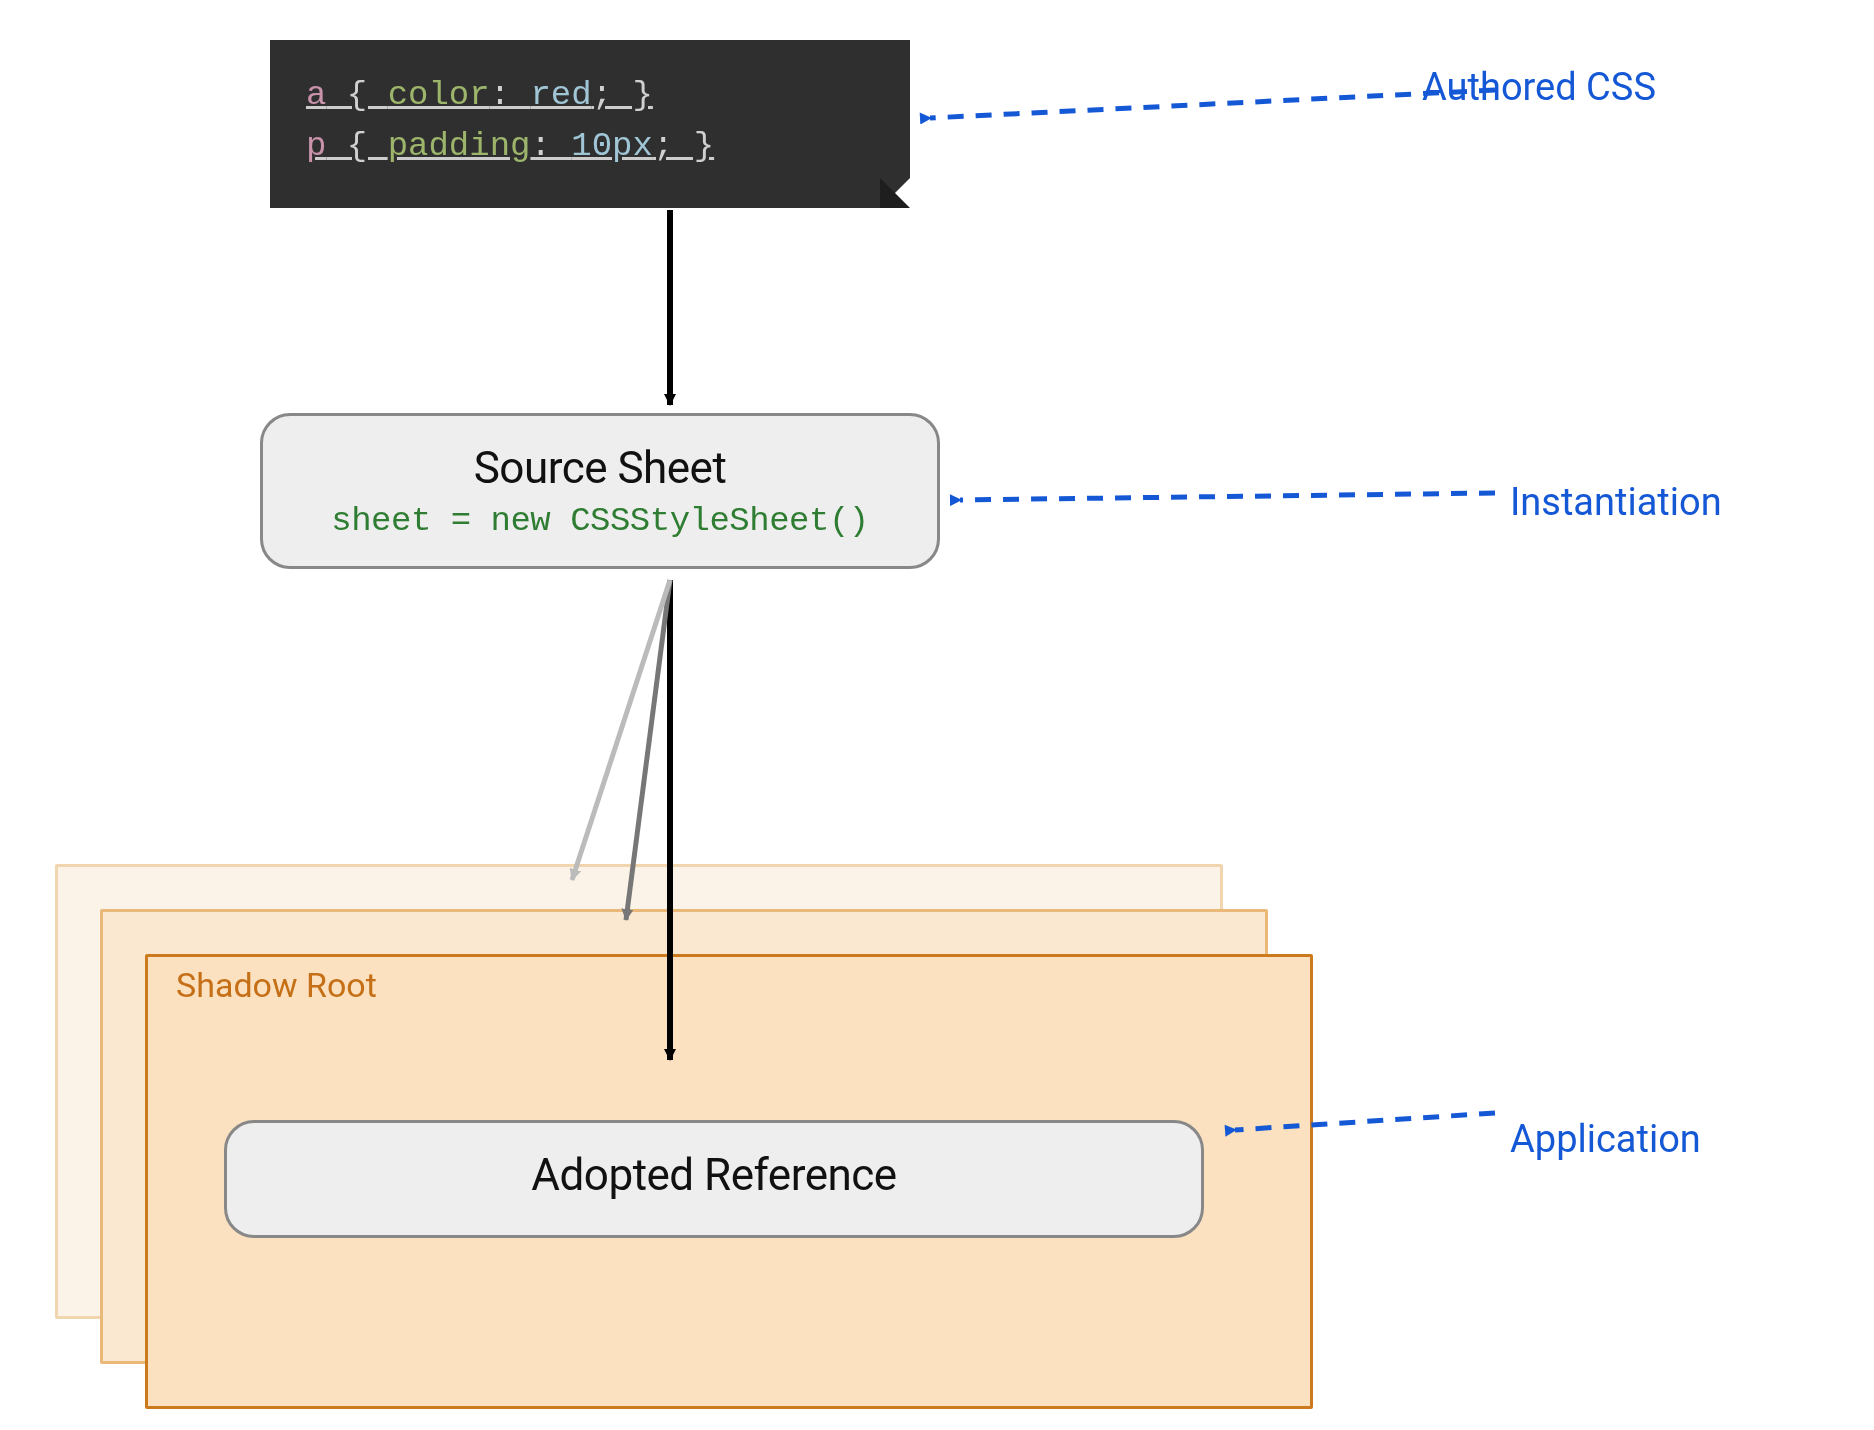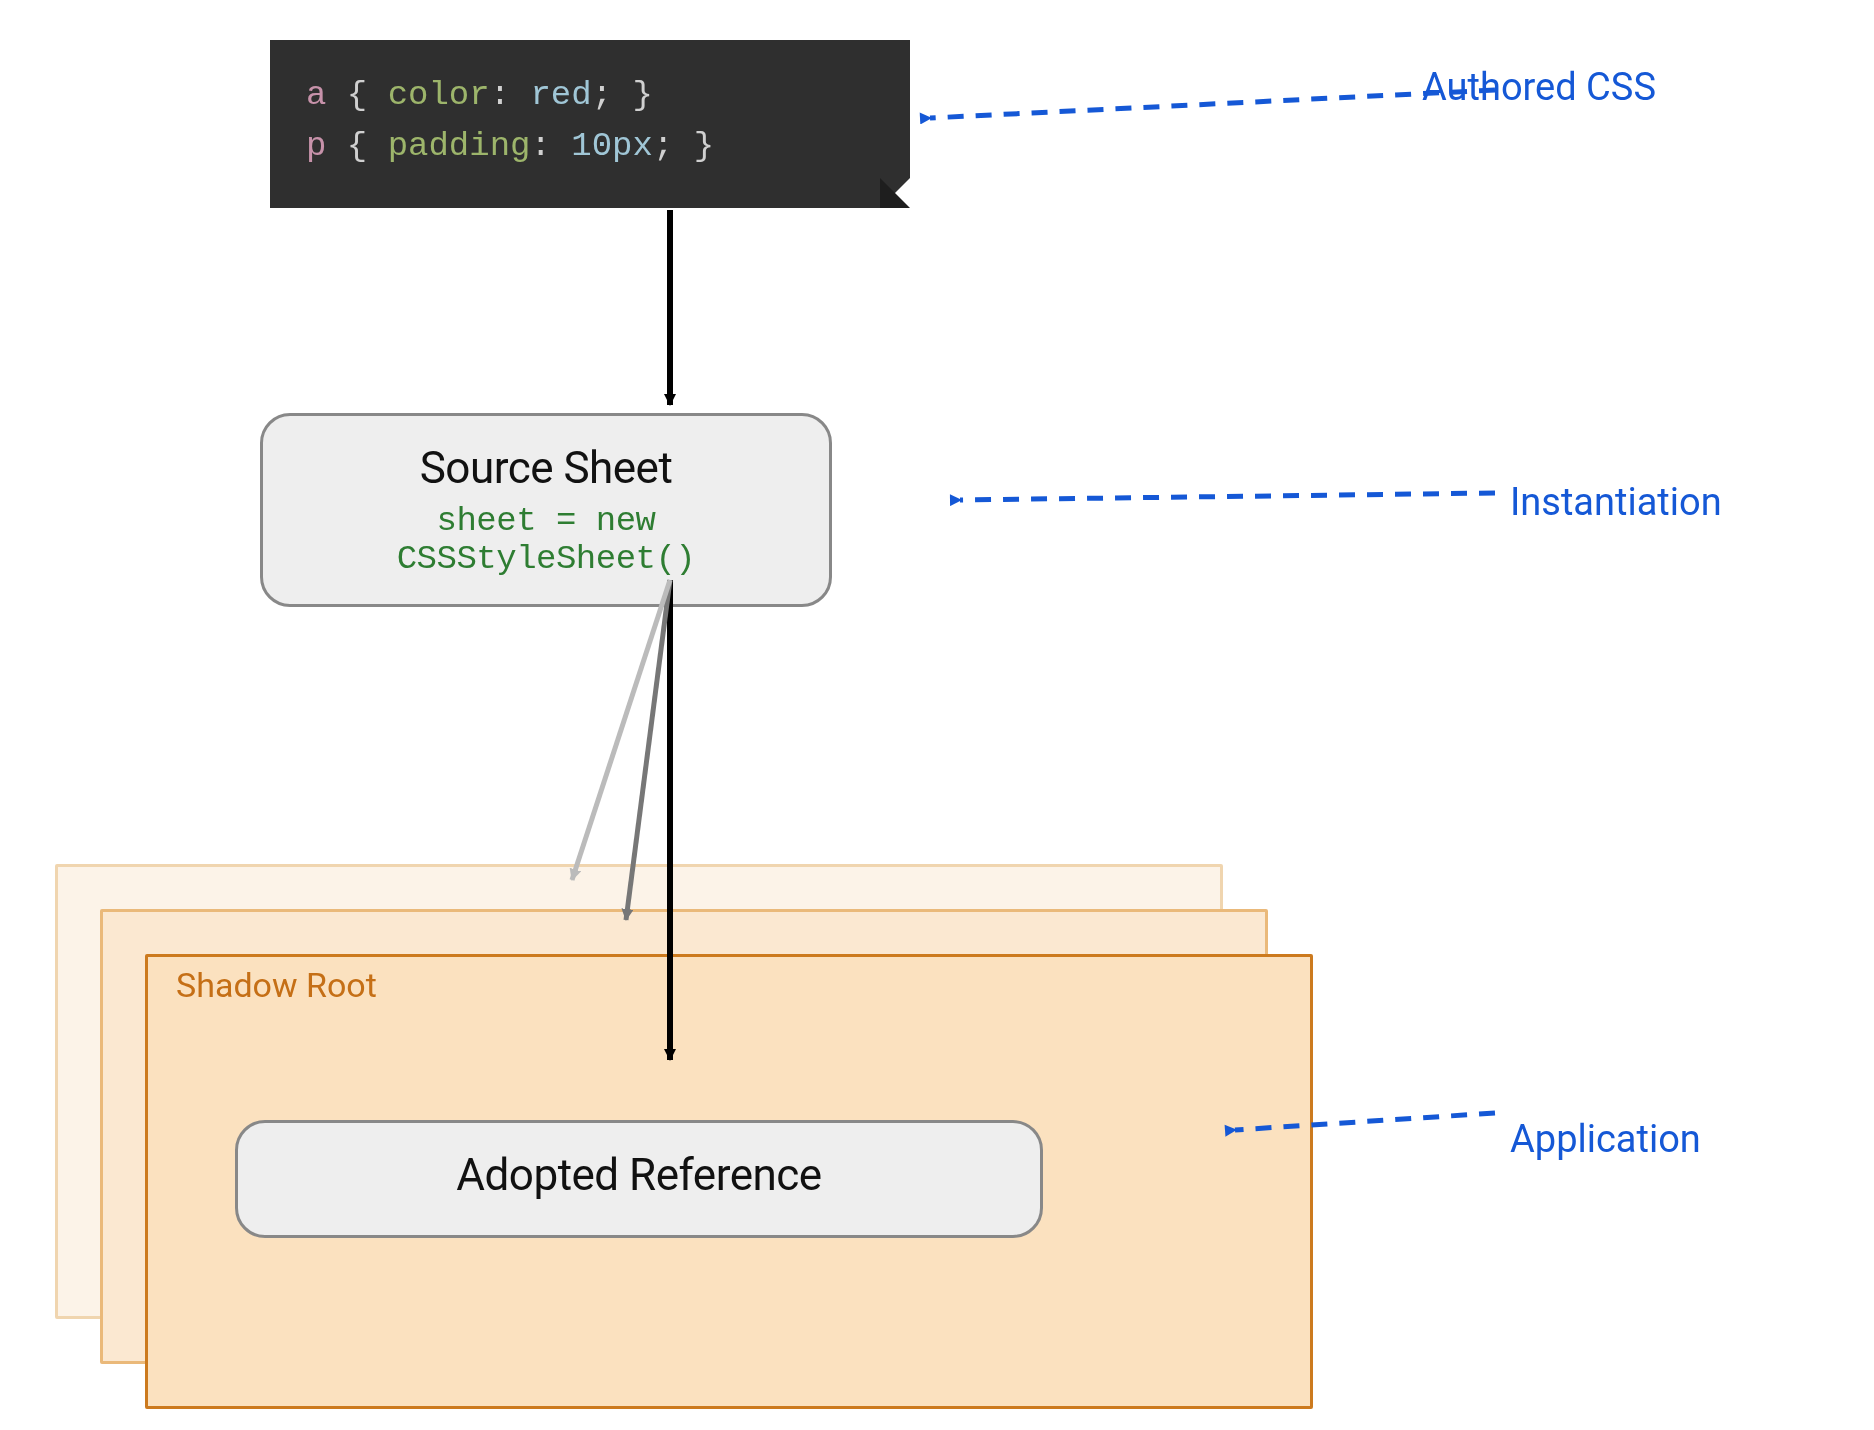--- a/index.html
+++ b/index.html
@@ -40,21 +40,21 @@
   }
   .codeblock .fold::before {
     content: "";
     position: absolute;
     right: 0; top: 0;
     width: 0; height: 0;
     border-style: solid;
     border-width: 30px 0 0 30px;
     border-color: transparent transparent transparent #1e1e1e;
   }
-  .code-line { white-space: pre; }
+  .code-line { white-space: pre; text-decoration: underline; }
   .tok-sel { color: #c792aa; }
   .tok-prop { color: #9db56b; }
   .tok-punc { color: #d0d0d0; }
   .tok-val { color: #a0c6d6; }
 
   
   .rbox {
     position: absolute;
     background: #eeeeee;
     border: 3px solid #888;
@@ -114,32 +114,32 @@
 <body>
 
 <div class="stage">
 
   <div class="codeblock">
     <div class="code-line"><span class="tok-sel">a</span><span class="tok-punc"> { </span><span class="tok-prop">color</span><span class="tok-punc">: </span><span class="tok-val">red</span><span class="tok-punc">; }</span></div>
     <div class="code-line"><span class="tok-sel">p</span><span class="tok-punc"> { </span><span class="tok-prop">padding</span><span class="tok-punc">: </span><span class="tok-val">10px</span><span class="tok-punc">; }</span></div>
     <div class="fold"></div>
   </div>
 
-  <div class="rbox" style="left:260px; top:413px; width:572px;">
+  <div class="rbox" style="left:260px; top:413px; width:680px;">
     <div class="title">Source Sheet</div>
     <div class="mono">sheet = new CSSStyleSheet()</div>
   </div>
 
   <div class="stacklayer layer1" style="left:55px; top:864px; width:1168px; height:455px;"></div>
   <div class="stacklayer layer2" style="left:100px; top:909px; width:1168px; height:455px;"></div>
   <div class="stacklayer layer3" style="left:145px; top:954px; width:1168px; height:455px;">
     <div class="shadowlabel">Shadow Root</div>
   </div>
 
-  <div class="rbox" style="left:235px; top:1120px; width:808px;">
+  <div class="rbox" style="left:224px; top:1120px; width:980px;">
     <div class="title">Adopted Reference</div>
   </div>
 
   <div class="anno" style="left:1422px; top:65px;">Authored CSS</div>
   <div class="anno" style="left:1510px; top:480px;">Instantiation</div>
   <div class="anno" style="left:1510px; top:1090px;margin-top:27px;">Application</div>
 
   <svg class="overlay">
     <defs>
       <marker id="arrBlack" markerWidth="14" markerHeight="14" refX="11" refY="6" orient="auto" markerUnits="userSpaceOnUse">

